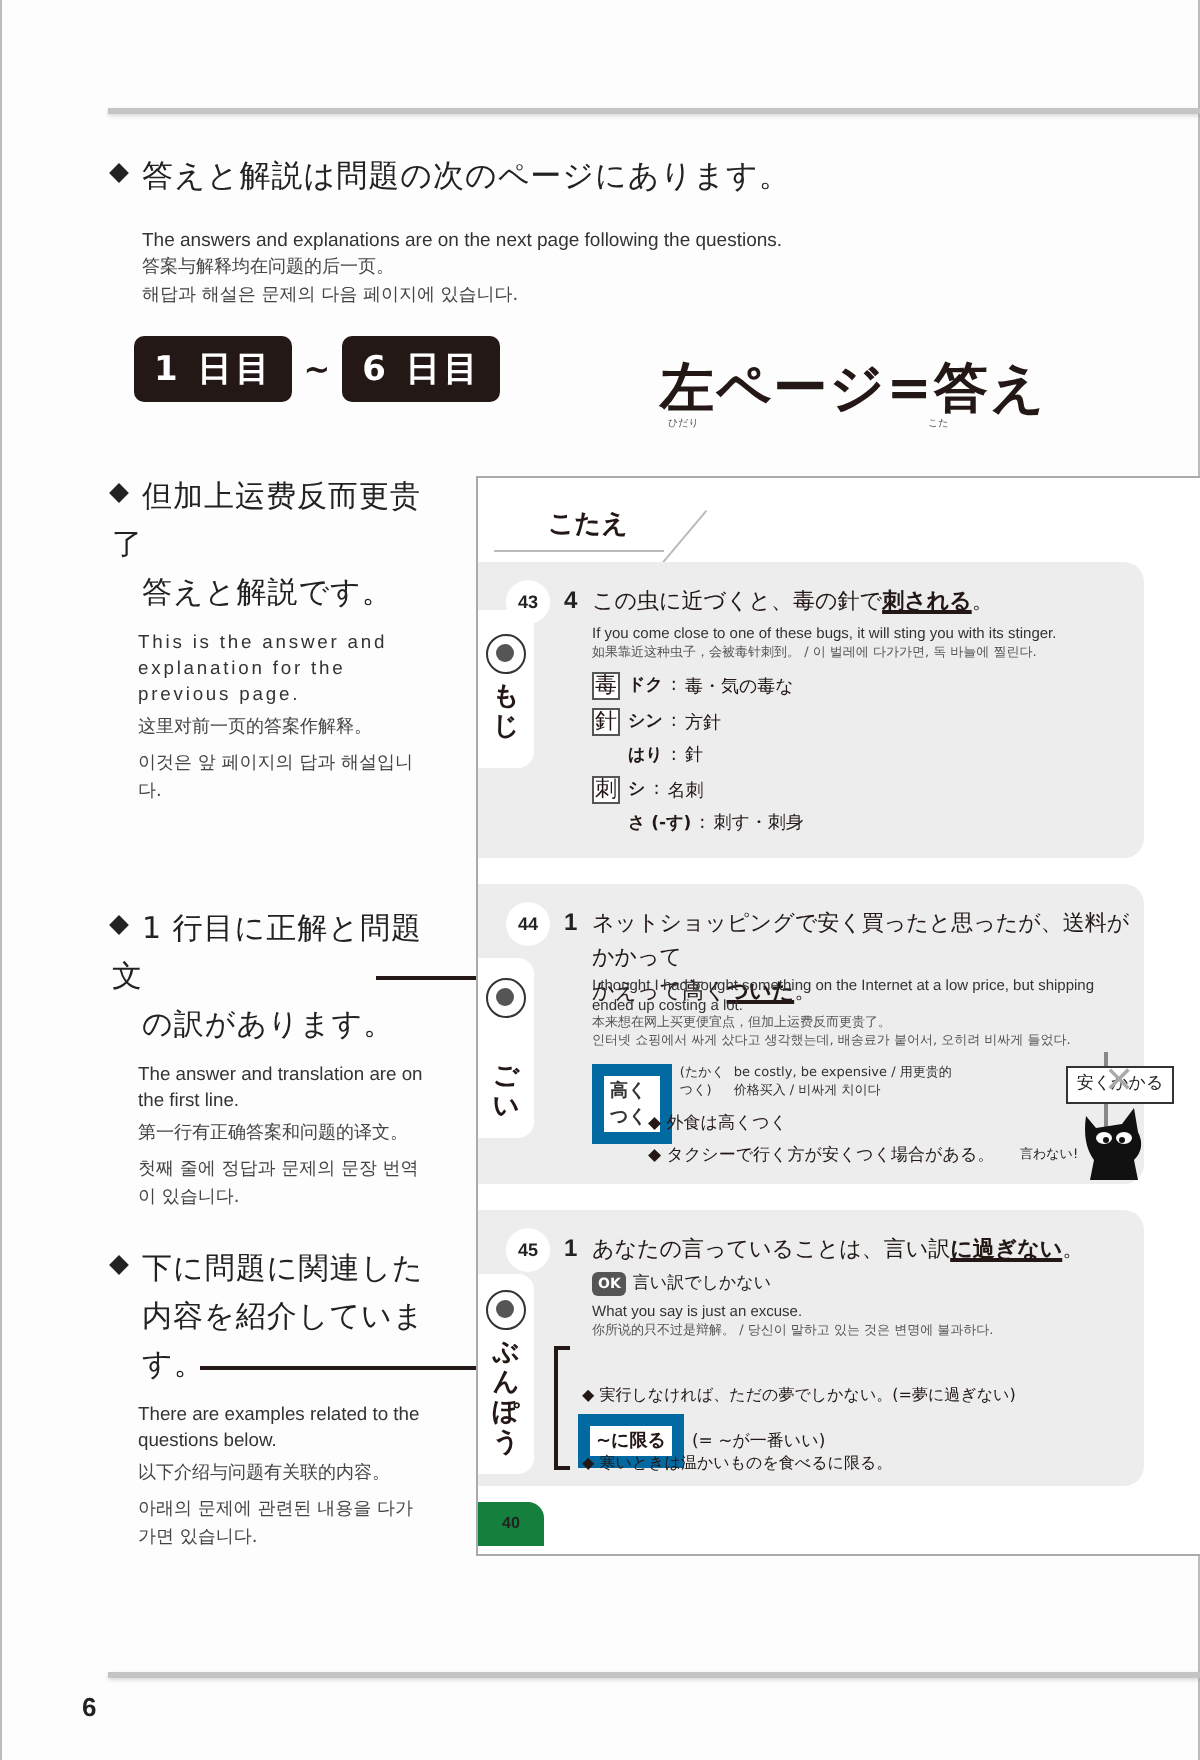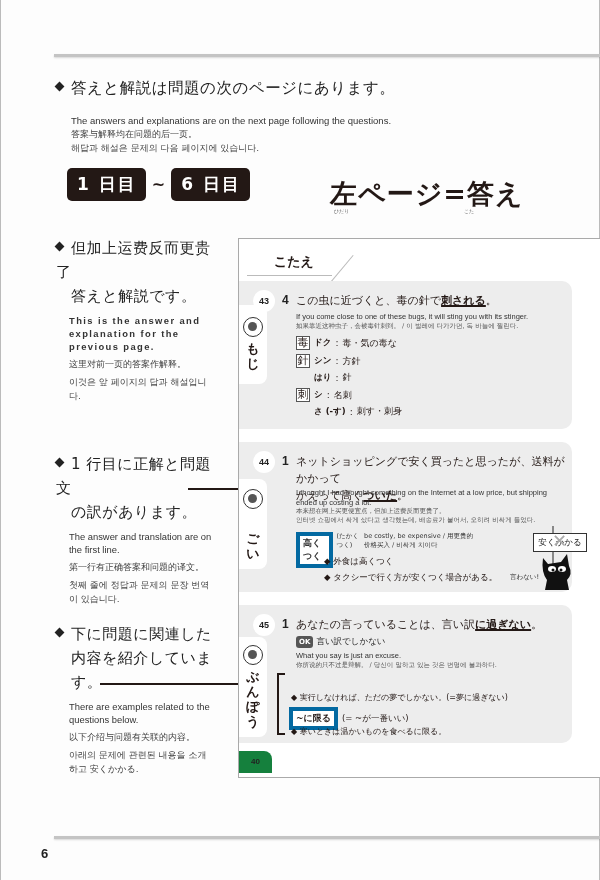--- a/index.html
+++ b/index.html
@@ -18,21 +18,21 @@
 
   .day-badges { position: absolute; left: 67px; top: 168px; display: flex; align-items: center; gap: 6px; }
   .day-badge { background: #231815; color: #fff; font-weight: bold; font-size: 17px; border-radius: 5px; padding: 5px 9px 5px 10px; letter-spacing: 2px; font-family: "DejaVu Sans", sans-serif; }
   .tilde { font-size: 16px; font-weight: bold; color: #231815; }
   .big-title { position: absolute; left: 330px; top: 176px; font-size: 27px; font-weight: bold; color: #231815; letter-spacing: 1px; }
   .big-title-ruby { position: absolute; top: 208px; font-size: 5px; color: #555; }
 
   .side-block { position: absolute; left: 56px; width: 158px; }
   .side-block .bullet-heading { font-size: 15px; line-height: 24px; }
   .side-block .desc-en { font-family: "Liberation Sans", sans-serif; font-size: 9.4px; color: #333; line-height: 13px; margin-top: 6px; padding-left: 13px; }
-  .side-block .desc-en.spaced { letter-spacing: 1.4px; font-weight: bold; }
+  .side-block .desc-en.spaced { letter-spacing: 1.4px; }
   .side-block .desc-zh, .side-block .desc-ko { font-size: 9px; color: #444; line-height: 14px; margin-top: 4px; padding-left: 13px; }
   .pointer-line { position: absolute; height: 2px; background: #231815; }
 
   .panel { position: absolute; left: 238px; top: 238px; width: 362px; height: 540px; border: 1px solid #aaa; border-right: none; background: #fff; }
   .panel-header { position: absolute; left: 8px; top: 8px; width: 90px; height: 24px; }
   .panel-header .label { position: absolute; left: 27px; top: 6px; font-weight: bold; font-size: 13px; color: #231815; }
   .panel-header .underline { position: absolute; left: 0; top: 28px; width: 85px; height: 1px; background: #bbb; }
   .panel-header .slash { position: absolute; left: 84px; top: 0; width: 1px; height: 34px; background: #bbb; transform: rotate(40deg); transform-origin: bottom left; }
 
   .card { position: absolute; left: 0; width: 333px; background: #ededed; border-radius: 0 10px 10px 0; }
@@ -50,21 +50,21 @@
   .tab { position: absolute; left: 0; width: 28px; background: #fff; border-radius: 0 8px 8px 0; }
   .tab .owl { position: absolute; left: 4px; width: 20px; height: 20px; border-radius: 50%; border: 1.5px solid #333; background: #fff; }
   .tab .owl::after { content: ""; position: absolute; left: 4px; top: 4px; width: 9px; height: 9px; border-radius: 50%; background: #555; }
   .tab .tab-text { position: absolute; left: 6px; width: 16px; font-weight: bold; font-size: 13px; line-height: 15px; color: #231815; text-align: center; }
 
   .kanji-row { position: absolute; left: 57px; font-size: 9px; display: flex; align-items: center; gap: 4px; color: #231815; }
   .kanji-box { display: inline-block; width: 14px; height: 14px; border: 1px solid #555; font-size: 11px; line-height: 12px; text-align: center; background: #fff; }
   .kanji-spacer { display: inline-block; width: 14px; }
   .reading { font-weight: bold; font-size: 8.5px; }
 
-  .term-box { display: inline-block; border: 4px solid #0369a1; background: #fff; padding: 1px 3px; font-weight: bold; font-size: 9px; }
+  .term-box { display: inline-block; border: 6px solid #0369a1; background: #fff; padding: 1px 3px; font-weight: bold; font-size: 9px; }
   .vocab-row { position: absolute; left: 57px; font-size: 6.5px; color: #333; display: flex; gap: 4px; align-items: flex-start; width: 180px; }
   .example { position: absolute; left: 85px; font-size: 8.5px; color: #231815; }
   .sign-box { position: absolute; left: 294px; top: 91px; width: 54px; height: 19px; border: 1px solid #333; background: #fff; font-size: 8.5px; text-align: center; line-height: 17px; }
   .sign-x { position: absolute; left: 18px; top: -3px; font-size: 18px; color: #aaa; font-weight: bold; line-height: 20px; }
   .sign-pole { position: absolute; left: 313px; top: 84px; width: 2px; height: 46px; background: #888; }
   .cat { position: absolute; left: 300px; top: 110px; width: 34px; height: 38px; }
   .cat-text { position: absolute; left: 271px; top: 131px; font-size: 6.5px; }
 
   .ok-badge { display: inline-block; background: #555; color: #fff; font-size: 7px; font-weight: bold; border-radius: 3px; padding: 2px 3px; margin-right: 3px; }
   .grammar-bracket { position: absolute; left: 38px; width: 8px; border: 2px solid #231815; border-right: none; }
@@ -122,21 +122,21 @@
 <div class="pointer-line" style="left:188px; top:488px; width:62px"></div>
 
 <div class="side-block" style="top:622px">
   <div class="bullet-heading">
     <span class="dia"></span><span>下に問題に関連した</span>
   </div>
   <div class="bullet-heading" style="padding-left:15px">内容を紹介していま</div>
   <div class="bullet-heading" style="padding-left:15px">す。</div>
   <div class="desc-en">There are examples related to the questions below.</div>
   <div class="desc-zh">以下介绍与问题有关联的内容。</div>
-  <div class="desc-ko">아래의 문제에 관련된 내용을 소개하고 安くかかる.</div>
+  <div class="desc-ko">아래의 문제에 관련된 내용을 다가가면 있습니다.</div>
 </div>
 <div class="pointer-line" style="left:100px; top:683px; width:180px"></div>
 
 <div class="panel">
   <div class="panel-header">
     <span class="label">こたえ</span>
     <span class="underline"></span>
     <span class="slash"></span>
   </div>
 

